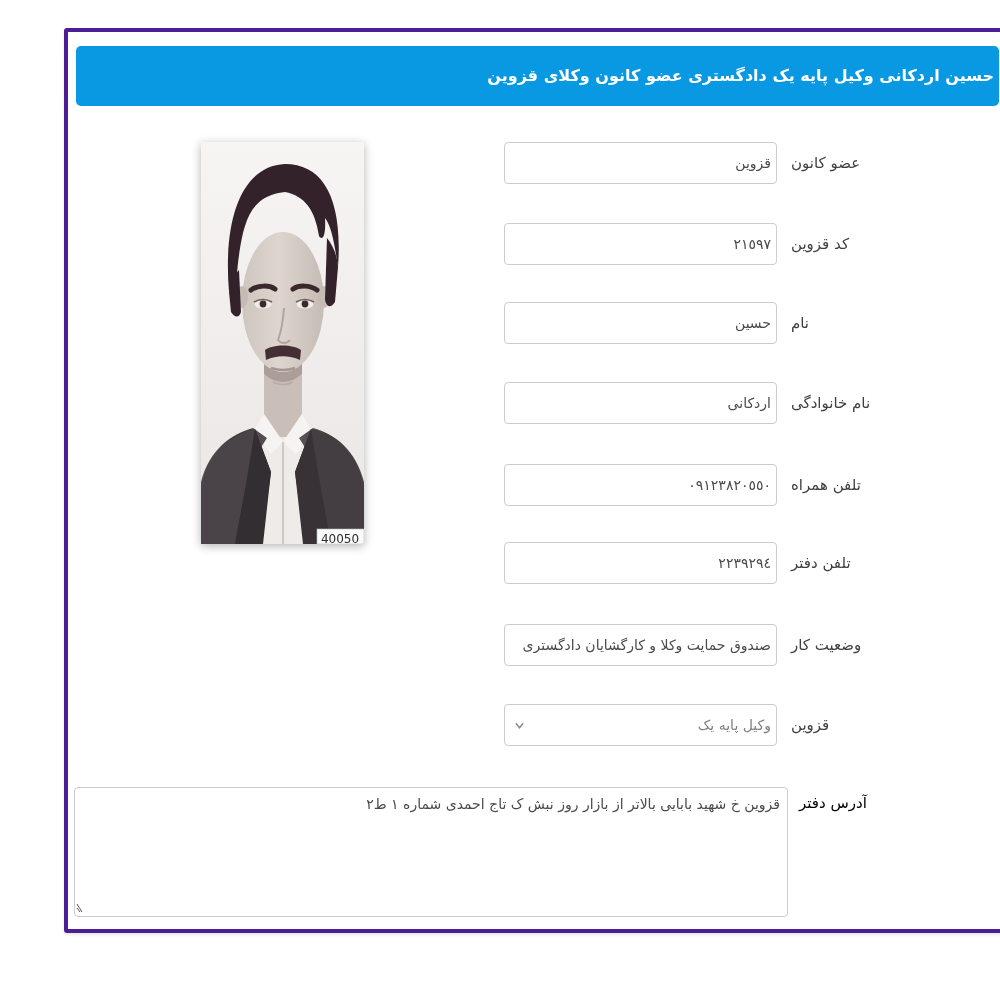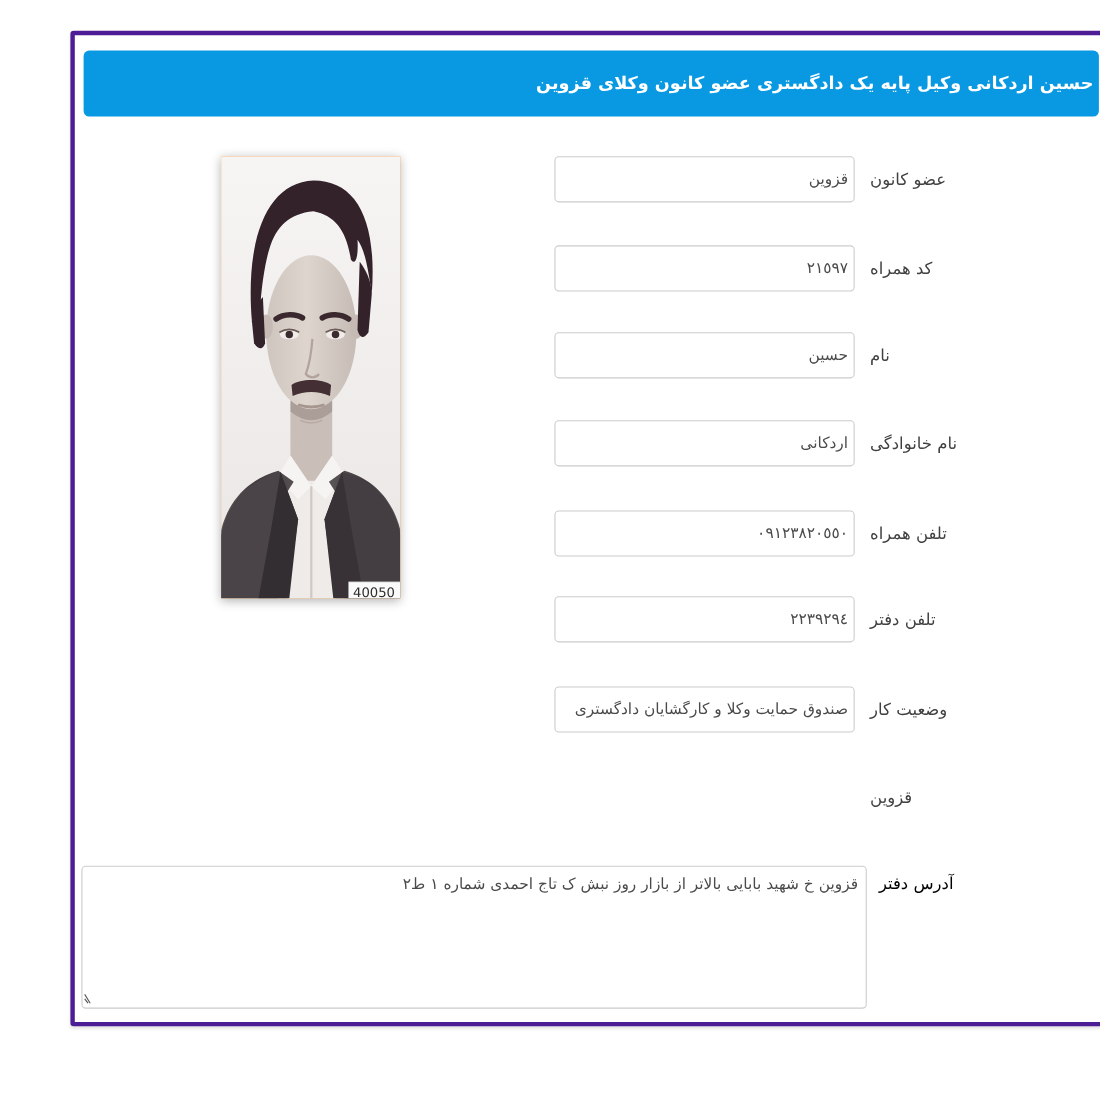--- a/index.html
+++ b/index.html
@@ -140,21 +140,21 @@
       <text x="139" y="401" font-size="12" font-family="DejaVu Sans, sans-serif" fill="#2d2d2d" text-anchor="middle">40050</text>
     </svg>
   </div>
 
   <div class="row" style="top:110px">
     <input class="box" type="text" value="قزوین" style="">
     <span class="lbl">عضو کانون</span>
   </div>
   <div class="row" style="top:191px">
     <input class="box" type="text" value="٢١٥٩٧" style="">
-    <span class="lbl">کد همراه</span>
+    <span class="lbl">کد قزوین</span>
   </div>
   <div class="row" style="top:270px">
     <input class="box" type="text" value="حسین" style="">
     <span class="lbl">نام</span>
   </div>
   <div class="row" style="top:350px">
     <input class="box" type="text" value="اردکانی" style="">
     <span class="lbl">نام خانوادگی</span>
   </div>
   <div class="row" style="top:432px">
@@ -164,20 +164,26 @@
   <div class="row" style="top:510px">
     <input class="box" type="text" value="٢٢٣٩٢٩٤" style="">
     <span class="lbl">تلفن دفتر</span>
   </div>
   <div class="row" style="top:592px">
     <input class="box" type="text" value="صندوق حمایت وکلا و کارگشایان دادگستری" style="">
     <span class="lbl">وضعیت کار</span>
   </div>
 
   <div class="row" style="top:672px">
+    <div class="selectbox">
+      <span>وکیل پایه یک</span>
+      <svg class="chev" viewBox="0 0 12 12">
+        <polyline points="2,3.5 6,8.5 10,3.5" fill="none" stroke="#8a8a8a" stroke-width="1.6"></polyline>
+      </svg>
+    </div>
     <span class="lbl">قزوین</span>
   </div>
 
   <span class="address-label">آدرس دفتر</span>
   <textarea class="address-area" style="">قزوین خ شهید بابایی بالاتر از بازار روز نبش ک تاج احمدی شماره ١ ط٢</textarea>
   <svg class="resize-grip" viewBox="0 0 10 12">
     <path d="M1,3 L6,11 M1,7 L4,11" stroke="#555" stroke-width="1" fill="none"></path>
   </svg>
 
 </div>

